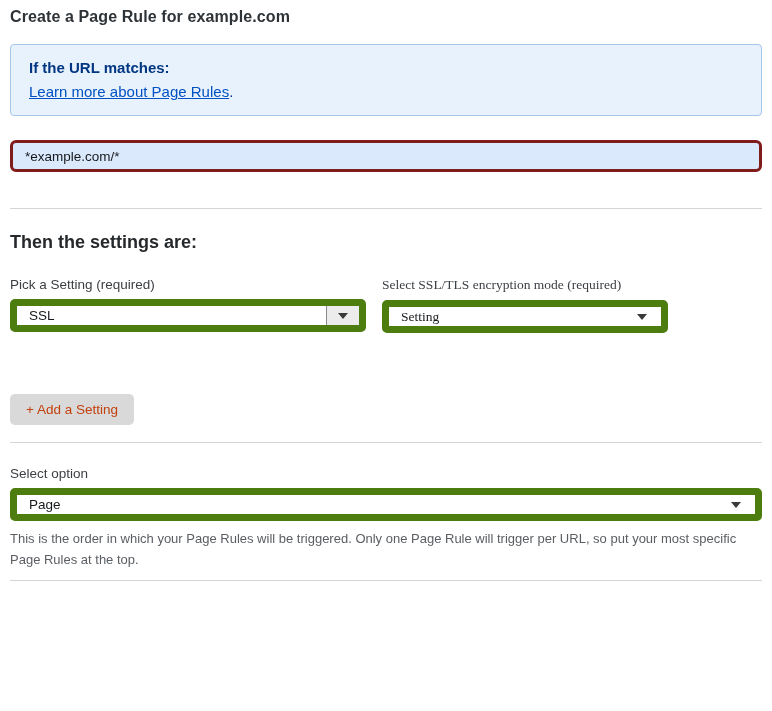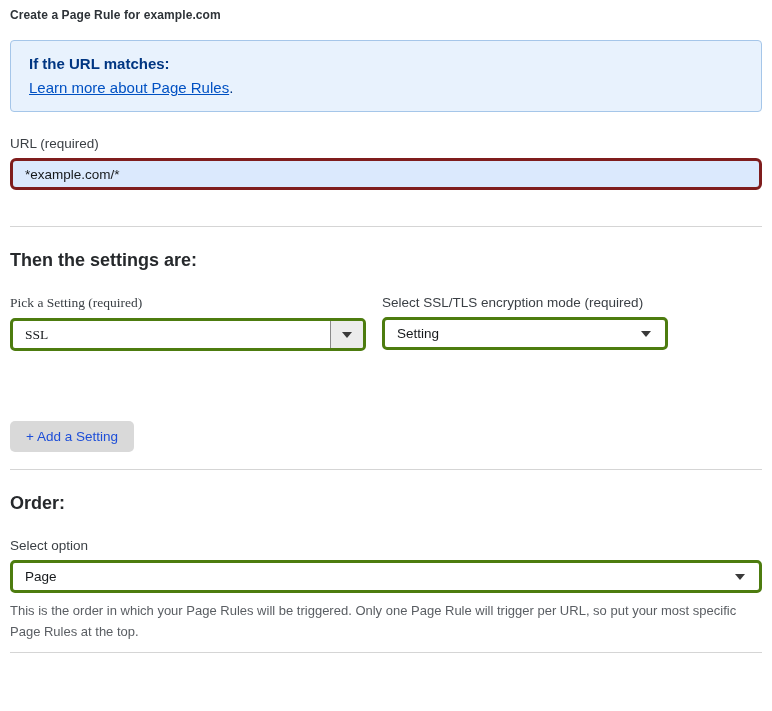--- a/index.html
+++ b/index.html
@@ -9,21 +9,21 @@
     font-family: "Liberation Sans", sans-serif;
     color: #2e3338;
   }
   .page {
     width: 772px;
     height: 711px;
     padding: 8px 10px 0 10px;
     overflow: hidden;
   }
   .page-title {
-    font-size: 12px;
+    font-size: 16px;
     font-weight: 700;
     color: #2e3338;
     letter-spacing: 0.1px;
     margin-bottom: 18px;
   }
   
   .info-box {
     background: #e8f2fd;
     border: 1px solid #a5c6e9;
     border-radius: 4px;
@@ -76,26 +76,26 @@
     font-weight: 700;
     color: #26292c;
     margin-bottom: 24px;
   }
   
   .settings-row {
     display: flex;
     gap: 16px;
     margin-bottom: 35px;
   }
-  .settings-col-a { width: 356px; font-family: Liberation Serif, serif; }
-  .settings-col-b { width: 286px; }
+  .settings-col-a { width: 356px; }
+  .settings-col-b { width: 286px; font-family: Liberation Serif, serif; }
   
   .select {
     height: 33px;
-    border: 3px solid #4d7c0f;
+    border: 7px solid #4d7c0f;
     border-radius: 5px;
     background: #ffffff;
     display: flex;
     align-items: center;
     font-size: 13.5px;
     color: #16191c;
     cursor: pointer;
     overflow: hidden;
   }
   .select-value {
@@ -129,22 +129,22 @@
     height: 31px;
     border: none;
     border-radius: 5px;
     font-family: "Liberation Sans", sans-serif;
     font-size: 13.5px;
     cursor: pointer;
     padding: 0 16px;
   }
   .btn-add {
     background: #d9d9d9;
-    color: #1d4ed8;
-    margin-top: 35px;
+    color: #c2410c;
+    margin-top: 26px;
   }
   .order-help {
     font-size: 13px;
     line-height: 21px;
     color: #5a5e63;
     margin-top: 7px;
     max-width: 740px;
   }
   .order-select-wrap { margin-bottom: 0; }
 </style>
@@ -153,21 +153,20 @@
 
 <div class="page">
 
   <h1 class="page-title">Create a Page Rule for example.com</h1>
 
   <div class="info-box">
     <div class="info-heading">If the URL matches:</div>
     <div><a class="info-link">Learn more about Page Rules</a><span class="info-link-suffix">.</span></div>
   </div>
 
-  <div class="field-label">URL (required)</div>
   <input class="url-input" type="text" value="*example.com/*" style="">
 
   <hr class="divider divider-1">
 
   <div class="section-heading">Then the settings are:</div>
 
   <div class="settings-row">
     <div class="settings-col-a">
       <div class="field-label">Pick a Setting (required)</div>
       <div class="select">
@@ -183,21 +182,20 @@
         <span class="select-value">Setting</span>
         <span class="caret caret-plain"></span>
       </div>
     </div>
   </div>
 
   <button class="btn btn-add">+ Add a Setting</button>
 
   <hr class="divider divider-2">
 
-  <div class="section-heading">Order:</div>
 
   <div class="field-label">Select option</div>
   <div class="select order-select-wrap">
     <span class="select-value">Page</span>
     <span class="caret caret-plain"></span>
   </div>
   <div class="order-help">This is the order in which your Page Rules will be triggered. Only one Page Rule will trigger per URL, so put your most specific Page Rules at the top.</div>
 
   <hr class="divider divider-3">
 

